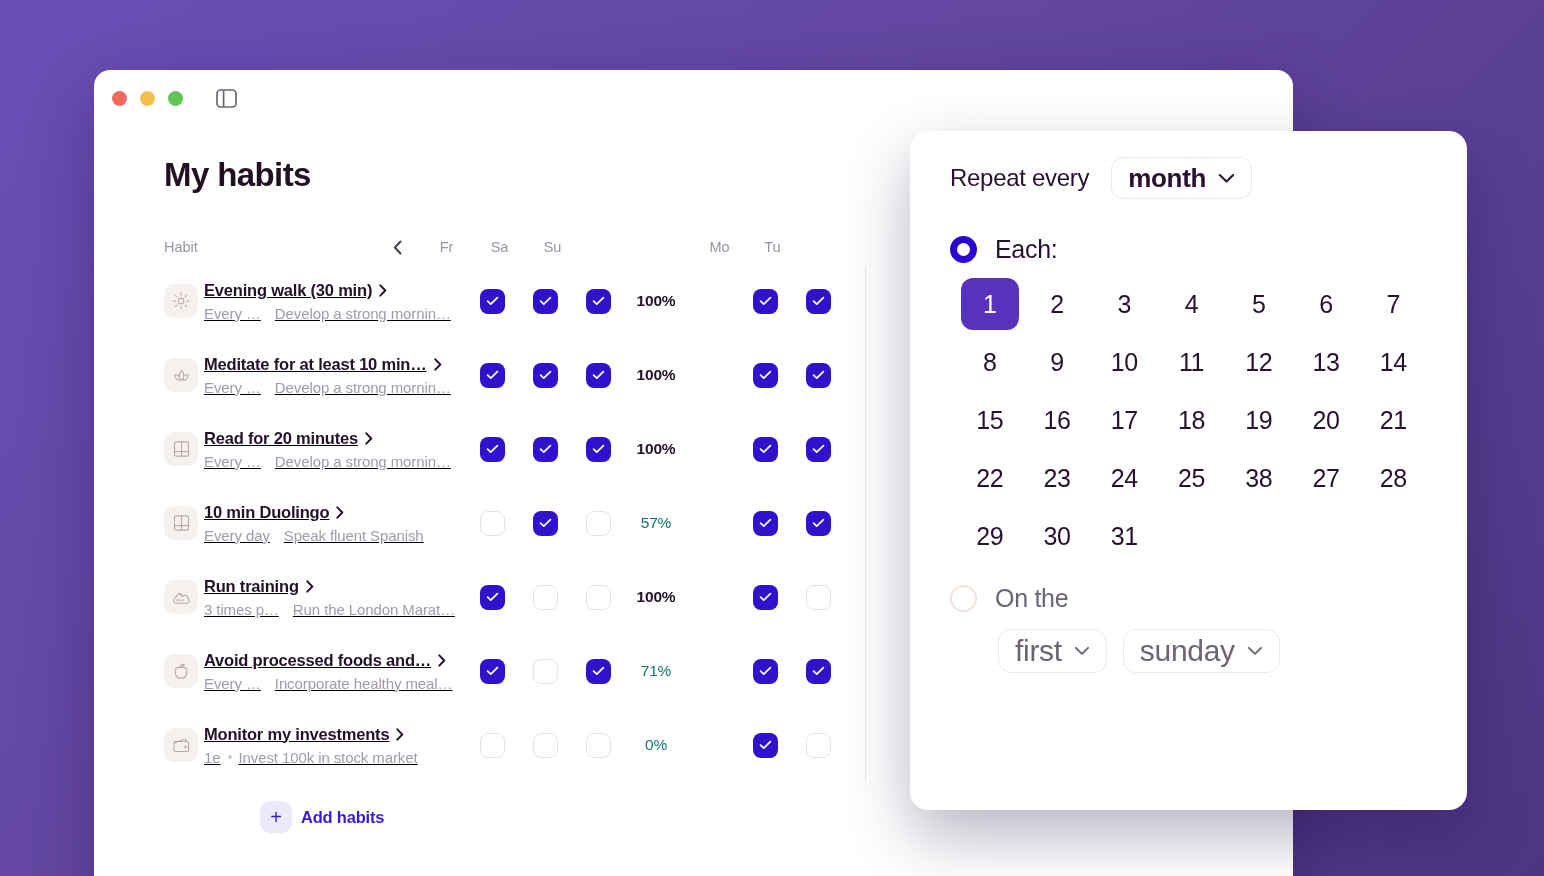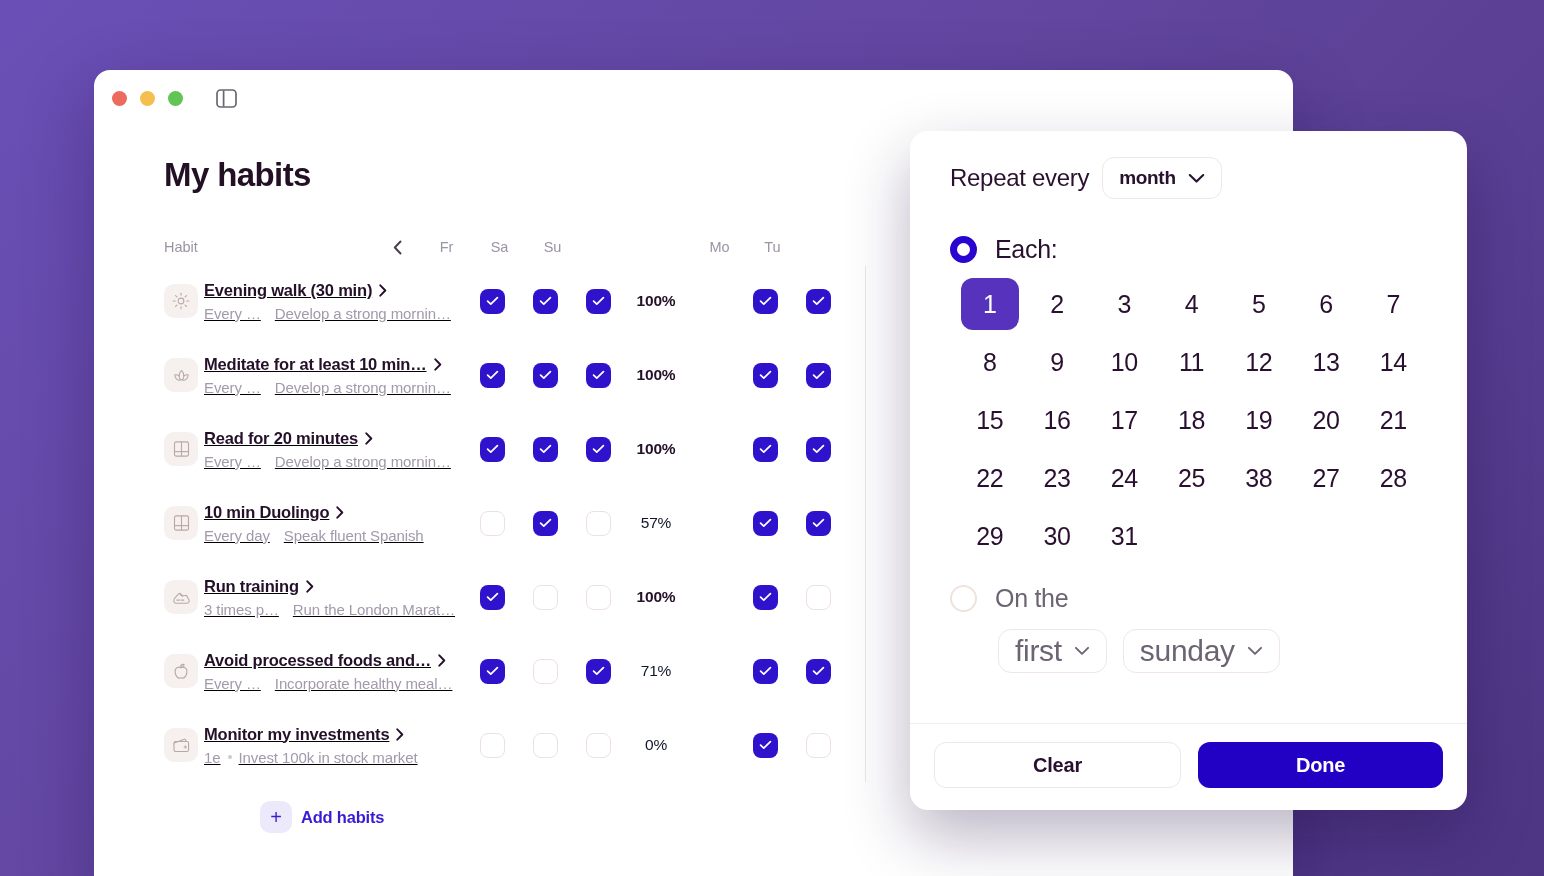--- a/index.html
+++ b/index.html
@@ -166,21 +166,21 @@
   .chk.off { background: #fff; border: 1.6px solid #ece2dd; }
 
   .pct {
     width: 62px;
     flex: 0 0 62px;
     text-align: center;
     font-size: 15.5px;
     letter-spacing: -0.2px;
   }
   .pct.full    { color: #25102a; font-weight: 600; }
-  .pct.partial { color: #0f172a; font-weight: 500; }
+  .pct.partial { color: #0f766e; font-weight: 500; }
   .gapcell { width: 52px; flex: 0 0 52px; }
 
   
   #week-divider {
     position: absolute;
     left: 771px;
     top: 36px;
     width: 1px;
     height: 516px;
     background: #ece7ea;
@@ -238,41 +238,41 @@
     flex-direction: column;
   }
   #modal-body {
     flex: 1;
     padding: 26px 40px 0 40px;
   }
 
   #repeat-every-row {
     display: flex;
     align-items: center;
-    gap: 13px;
+    gap: 22px;
     text-align: right;
   }
   #repeat-every-label {
     font-size: 24px;
     color: #2a1030;
     letter-spacing: -0.3px;
   }
   .select-pill {
     border: 1.6px solid #f0e7e2;
     border-radius: 12px;
     display: inline-flex;
     align-items: center;
     gap: 12px;
     padding: 0 16px;
     height: 42px;
     background: #fff;
     cursor: pointer;
   }
   .select-pill .sel-val {
-    font-size: 19px;
+    font-size: 26px;
     color: #2a1030;
     font-weight: 600;
     letter-spacing: -0.3px;
   }
   .select-pill .caret { color: #2a1030; display: inline-flex; }
 
   
   .radio-row {
     display: flex;
     align-items: center;
@@ -891,17 +891,13 @@
         <span class="sel-val">sunday</span>
         <span class="caret">
           <svg width="16" height="10" viewBox="0 0 17 11" fill="none">
             <path d="M1.8 2L8.5 8.6L15.2 2" stroke="#6d6473" stroke-width="2.1" stroke-linecap="round" stroke-linejoin="round"></path>
           </svg>
         </span>
       </span>
     </div>
   </div>
 
-  <div id="modal-footer">
-    <button id="clear-button">Clear</button>
-    <button id="done-button">Done</button>
-  </div>
 </div>
 
 </body></html>

